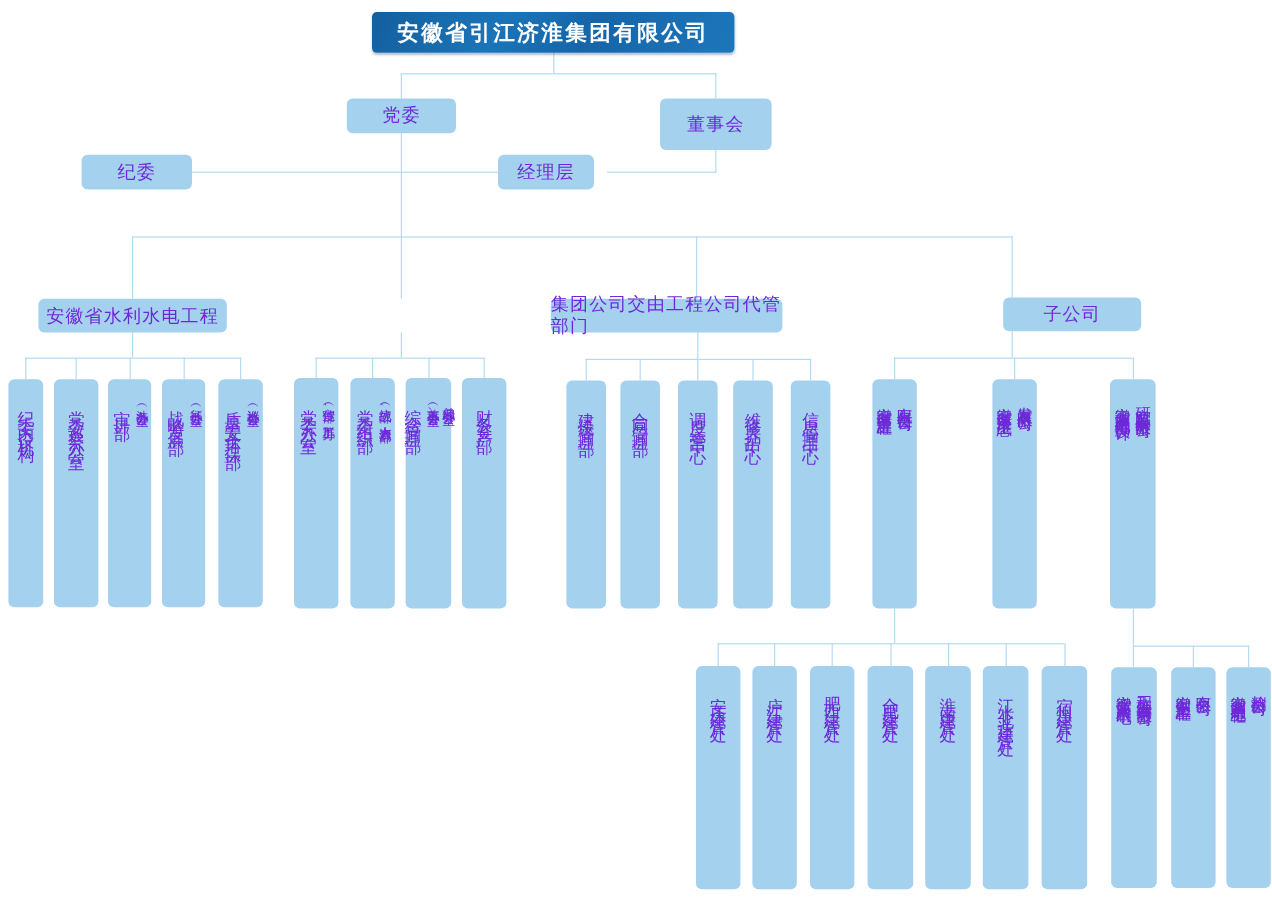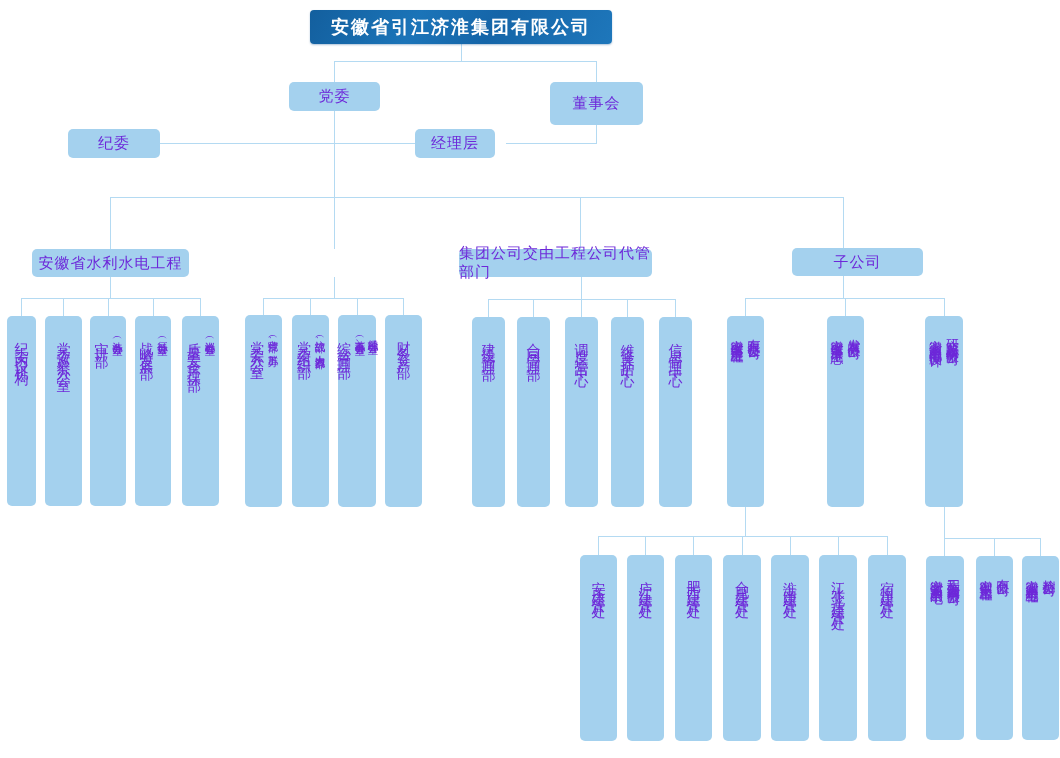--- a/index.html
+++ b/index.html
@@ -95,21 +95,21 @@
   <div class="n hbox" style="left:415px;top:129px;width:80px;height:29px">
     <span>经理层</span>
   </div>
 
   <div class="n hbox" style="left:32px;top:249px;width:157px;height:28px">
     <span>安徽省水利水电工程</span>
   </div>
   <div class="n hbox" style="left:459px;top:249px;width:193px;height:28px">
     <span>集团公司交由工程公司代管部门</span>
   </div>
-  <div class="n hbox" style="left:792px;top:248px;width:131px;height:28px">
+  <div class="n hbox" style="left:836px;top:248px;width:115px;height:28px">
     <span>子公司</span>
   </div>
 
   <div class="n vbox" style="left:7px;top:316px;width:29px;height:190px">
     <span class="vmain">纪委内设机构</span>
   </div>
   <div class="n vbox" style="left:45px;top:316px;width:37px;height:190px">
     <span class="vmain">党委巡察办公室</span>
   </div>
   <div class="n vbox" style="left:90px;top:316px;width:36px;height:190px">

